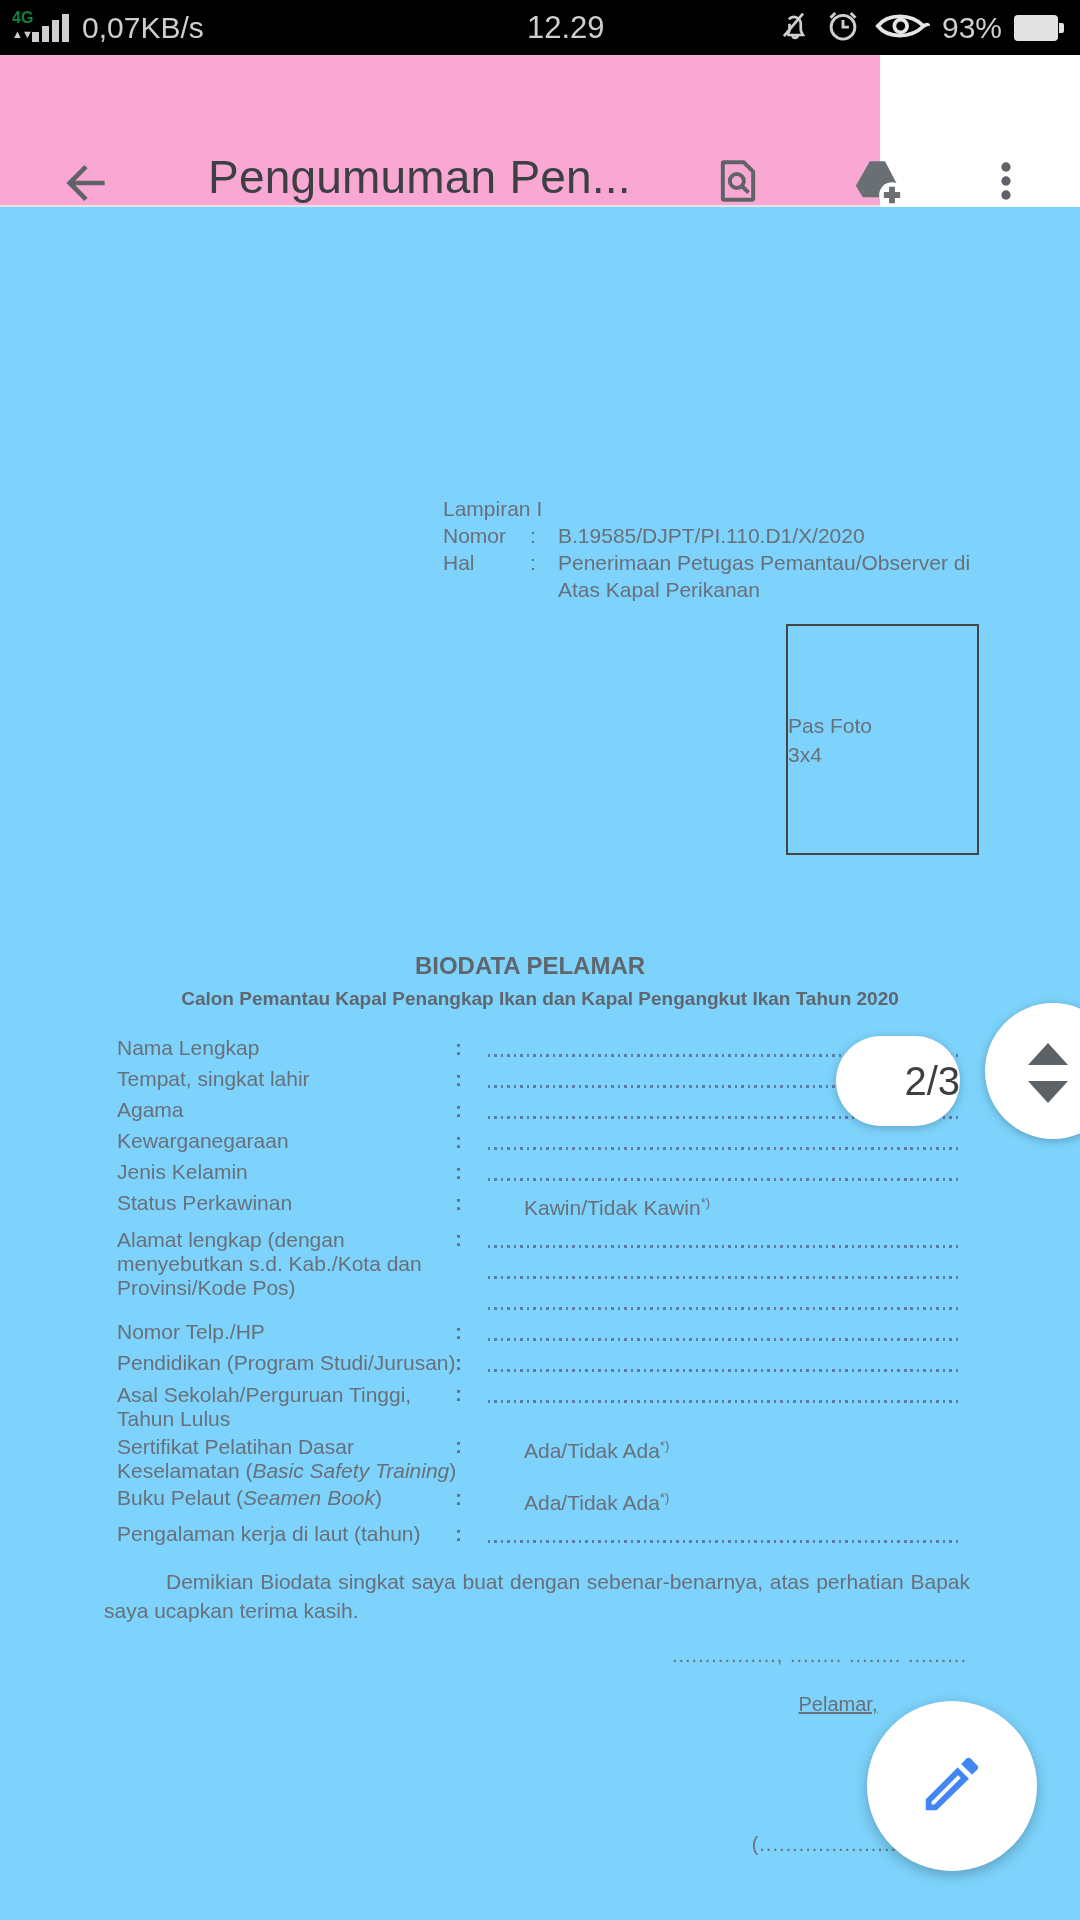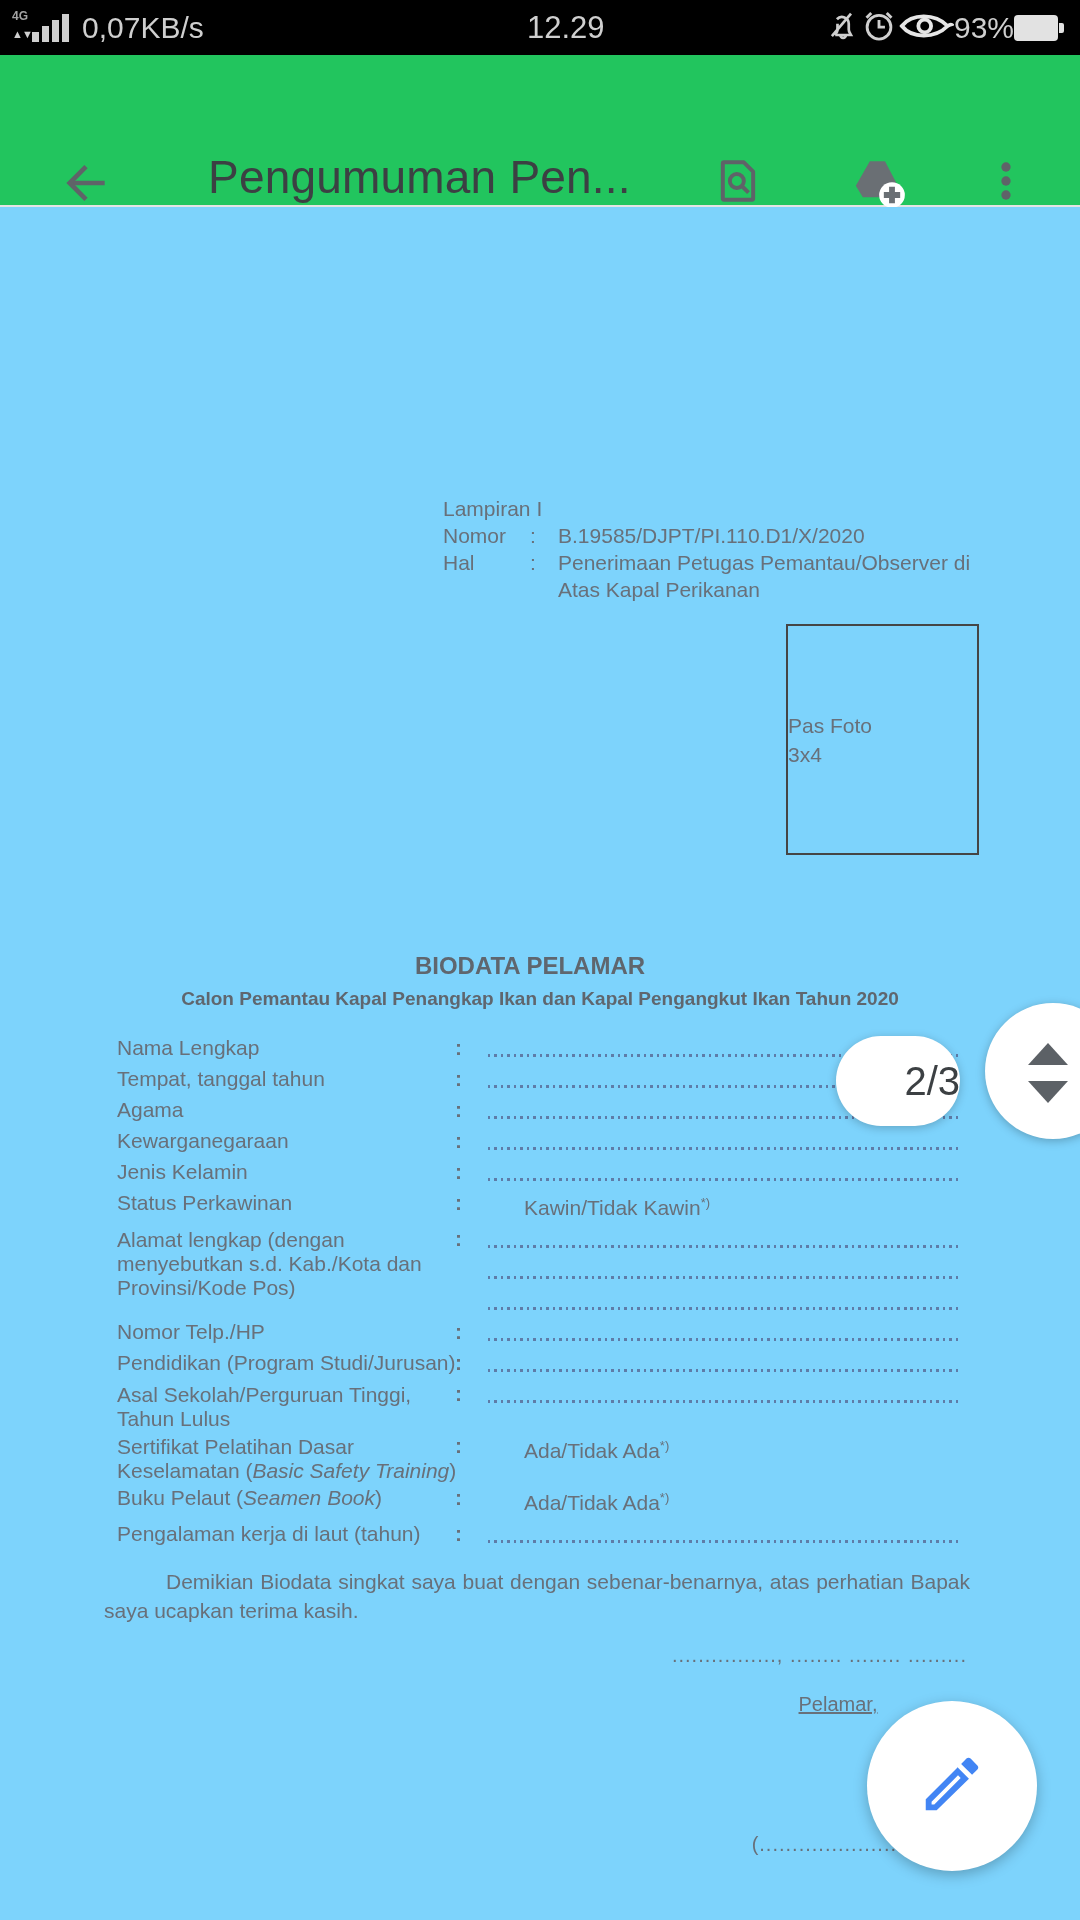--- a/index.html
+++ b/index.html
@@ -3,34 +3,34 @@
 <meta charset="utf-8">
 <style>
   html,body{margin:0;padding:0;background:#fff;}
   #screen{position:relative;width:1080px;height:1920px;overflow:hidden;
           font-family:"Liberation Sans",sans-serif;background:#fff;}
 
   
   .statusbar{position:absolute;left:0;top:0;width:1080px;height:55px;background:#000;color:#cfcfcf;}
   .sb-left{position:absolute;left:10px;top:0;height:55px;display:flex;align-items:center;gap:10px;}
   .sb-net{position:relative;width:62px;height:40px;}
-  .sb-4g{position:absolute;left:2px;top:1px;font-size:12px;font-weight:bold;color:#a3a3a3;}
+  .sb-4g{position:absolute;left:2px;top:1px;font-size:16px;font-weight:bold;color:#15803d;}
   .sb-arrows{position:absolute;left:2px;top:20px;font-size:11px;color:#cfcfcf;letter-spacing:-1px;}
   .sb-bars{position:absolute;left:22px;bottom:6px;display:flex;align-items:flex-end;gap:3px;}
   .sb-bars i{display:block;width:7px;background:#cfcfcf;}
   .sb-speed{font-size:30px;color:#cfcfcf;}
   .sb-time{position:absolute;left:488px;top:10px;font-size:31px;color:#cfcfcf;margin-left:39px;}
-  .sb-right{position:absolute;right:14px;top:0;height:55px;display:flex;align-items:center;}
+  .sb-right{position:absolute;right:14px;top:0;height:55px;display:flex;align-items:center;gap:12px;}
   .sb-pct{font-size:30px;color:#cfcfcf;}
   .sb-batt{position:relative;width:52px;height:30px;}
   .sb-batt .body{position:absolute;left:0;top:2px;width:44px;height:26px;background:#e2e2e2;border-radius:4px;}
   .sb-batt .tip{position:absolute;left:45px;top:10px;width:5px;height:10px;background:#e2e2e2;border-radius:0 2px 2px 0;}
 
   
-  .appbar{position:absolute;left:0;top:55px;width:1080px;height:150px;background:#22c55e;
+  .appbar{position:absolute;left:0;top:55px;width:880px;height:150px;background:#f9a8d4;
           border-bottom:2px solid #e4e4e4;box-shadow:0 1px 4px rgba(0,0,0,0.06);}
   .back-btn{position:absolute;left:58px;top:100px;width:56px;height:56px;}
   .appbar-title{position:absolute;left:208px;top:95px;font-size:46px;color:#3c4043;letter-spacing:0.2px;}
   .act{position:absolute;top:98px;width:56px;height:56px;}
   .act.search{left:710px;} .act.drive{left:850px;} .act.more{left:978px;}
 
   
   .doc{position:absolute;left:0;top:207px;width:1080px;height:1713px;background:#7dd3fc;color:#68707a;font-size:21px;}
 
   .letterhead{position:absolute;left:443px;top:288px;width:560px;line-height:27px;}
@@ -199,21 +199,21 @@
           </div>
           <div class="fcolon">:</div>
           <div class="fvalue">
             <div class="dot-row">
               <div class="dotline"></div>
             </div>
           </div>
         </div>
         <div class="frow">
           <div class="flabel">
-            <div class="lline tall"><span>Tempat, tanggal tahun</span></div>
+            <div class="lline tall"><span>Tempat, singkat lahir</span></div>
           </div>
           <div class="fcolon">:</div>
           <div class="fvalue">
             <div class="dot-row">
               <div class="dotline"></div>
             </div>
           </div>
         </div>
         <div class="frow">
           <div class="flabel">

